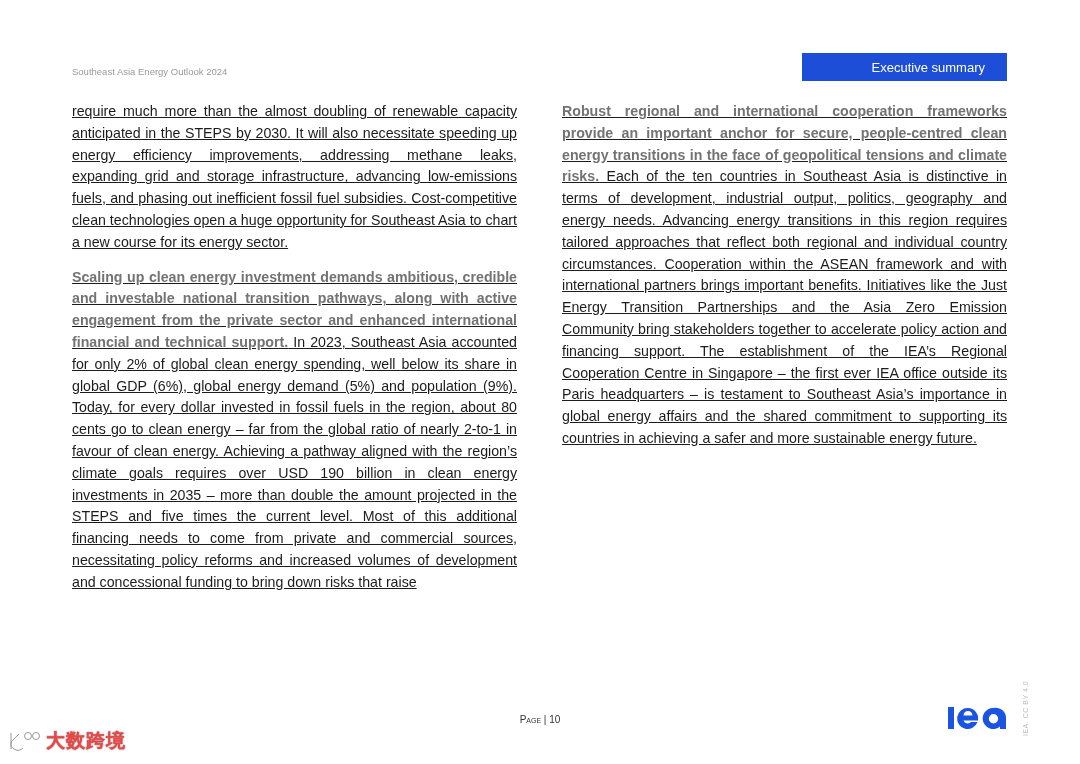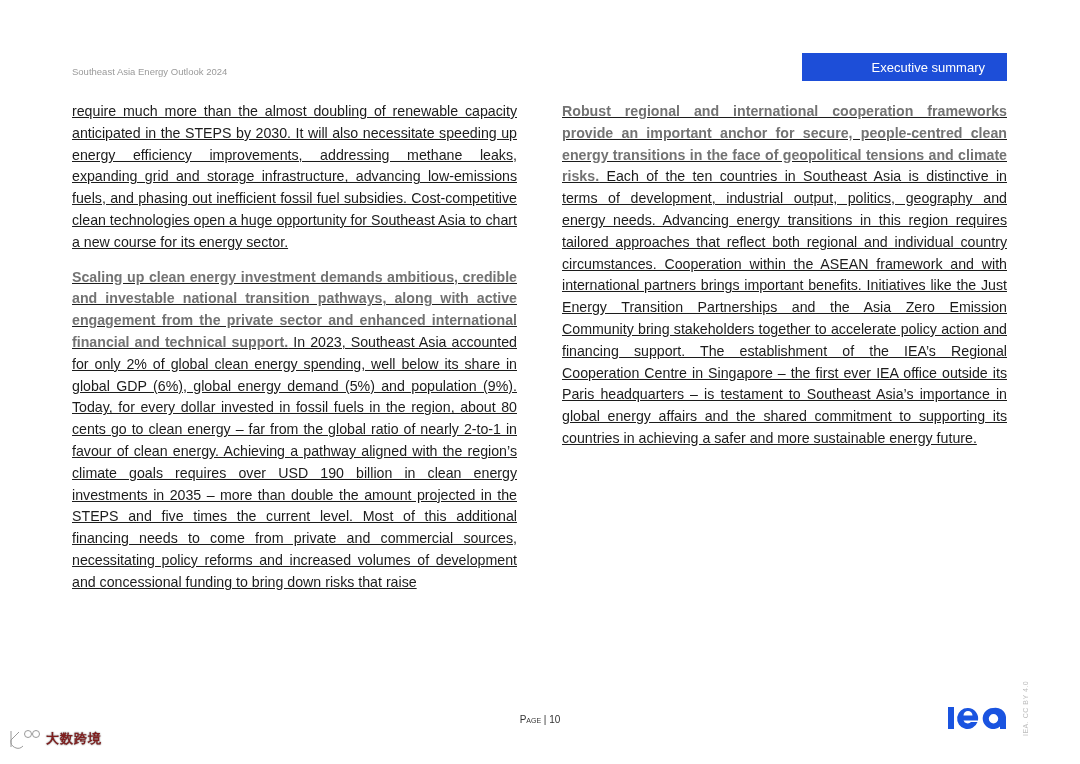--- a/index.html
+++ b/index.html
@@ -26,21 +26,21 @@
   .page-number {
     position: absolute; left: 0; right: 0; top: 714px; text-align: center; font-size: 10px; color: #333;
   }
   .page-number .small-caps { font-variant: small-caps; }
   .iea-logo { position: absolute; left: 948px; top: 705px; width: 60px; height: 26px; }
   .license {
     position: absolute; left: 1022px; top: 736px; font-size: 7px; color: #bdbdbd;
     transform: rotate(-90deg); transform-origin: left top; white-space: nowrap; letter-spacing: 0.5px;
   }
   .watermark {
-    position: absolute; left: 8px; top: 728px; font-size: 13px; color: #7f1d1d;
+    position: absolute; left: 8px; top: 728px; font-size: 19px; color: #ef4444;
     text-shadow: 0 0 2px #9a9a9a, 0 0 1px #7a7a7a; font-weight: bold; letter-spacing: 1px;
     display: flex; align-items: center; gap: 4px;
   }
 </style>
 </head>
 <body>
 
 <div class="header-title">Southeast Asia Energy Outlook 2024</div>
 <div class="section-tab">
   <span>Executive summary</span>

